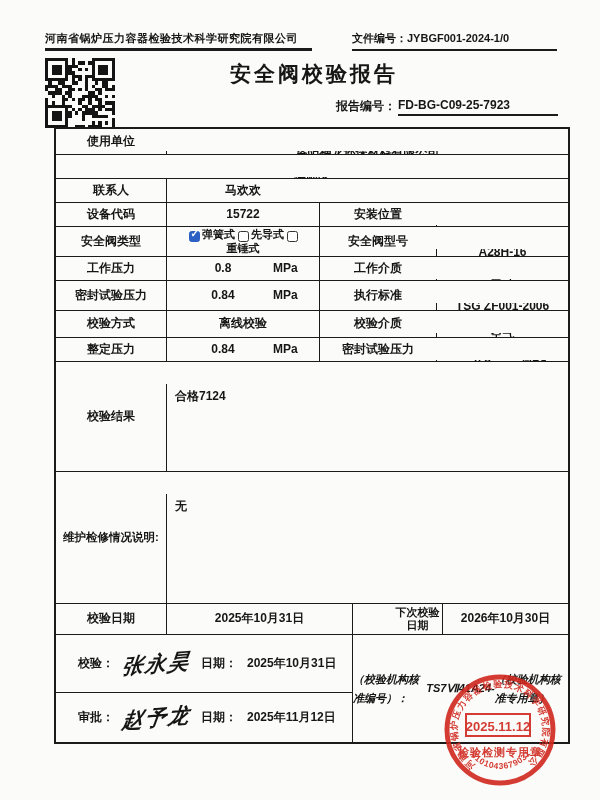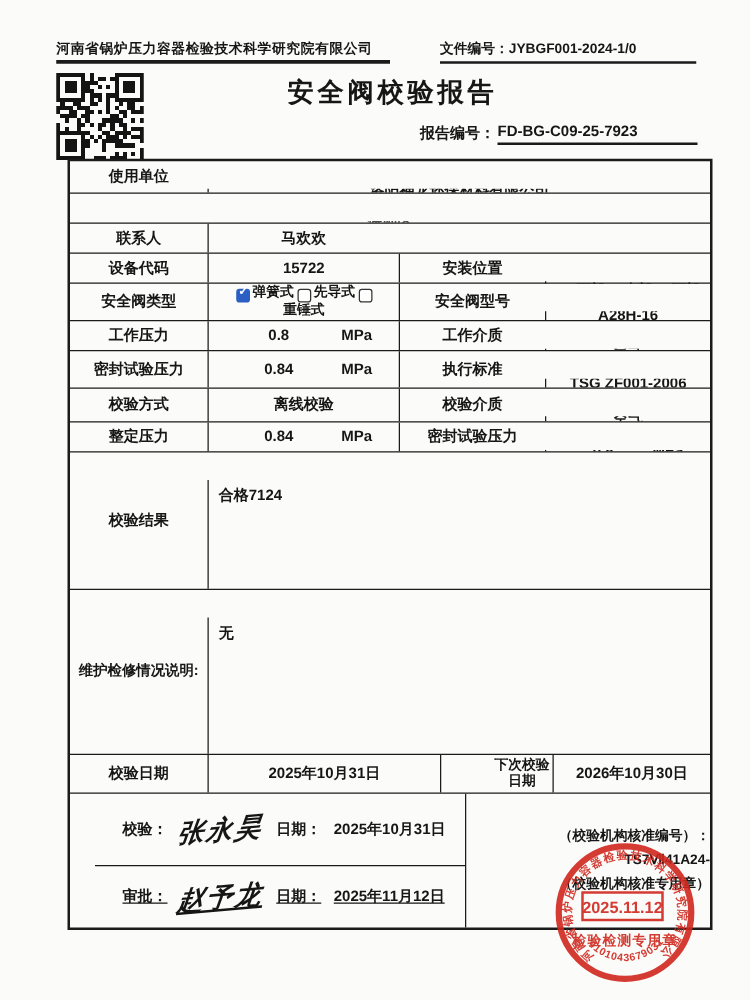--- a/index.html
+++ b/index.html
@@ -32,28 +32,28 @@
   .punit{width:40px;text-align:left;}
   .small{font-size:11px;}
   .nowrap{white-space:nowrap;font-size:11.5px;}
   
   .ckgroup{display:flex;align-items:center;justify-content:center;flex-wrap:wrap;font-size:11px;padding:1px 3px;}
   .ck{display:inline-block;width:11px;height:11px;border:1.3px solid #333;border-radius:2.5px;
       background:#fff;margin:0 2px 0 3px;position:relative;top:1.5px;box-sizing:border-box;}
   .ck.on{background:#2b5fc4;border-color:#2b5fc4;}
   .ck.on::after{content:"✓";position:absolute;left:0.5px;top:-3.5px;color:#fff;font-size:10px;font-weight:bold;}
   
-  .sigrows{display:flex;flex-direction:column;width:296px;margin-left:20px;}
+  .sigrows{display:flex;flex-direction:column;width:296px;}
   .sigrow{display:flex;align-items:center;padding-left:22px;box-sizing:border-box;font-size:12px;font-weight:bold;}
-  .sigrow2{border-top:1.5px solid #1b1b1b;text-decoration:underline;}
+  .sigrow2{border-top:1.5px solid #1b1b1b;}
   .sig{font-size:21px;font-weight:bold;font-style:italic;letter-spacing:2px;
        transform:rotate(-5deg) skewX(-12deg);margin:0 10px 0 8px;white-space:nowrap;}
   .orgcell{flex:1;border-left:1.5px solid #1b1b1b;box-sizing:border-box;display:flex;
-           flex-direction:column;justify-content:center;align-items:flex-end;font-size:11px;
-           font-weight:bold;line-height:1.7;}
+           flex-direction:row;justify-content:center;align-items:center;font-size:11px;
+           font-weight:bold;line-height:1.7;font-style:italic;}
   
   #stamp{left:428px;top:656px;z-index:6;pointer-events:none;opacity:.9;}
   .stamp-txt{font-family:"Liberation Sans",sans-serif;font-weight:bold;}
 </style>
 </head>
 <body>
 
 <div id="page">
 
   <div class="abs hdr-company">河南省锅炉压力容器检验技术科学研究院有限公司</div>

